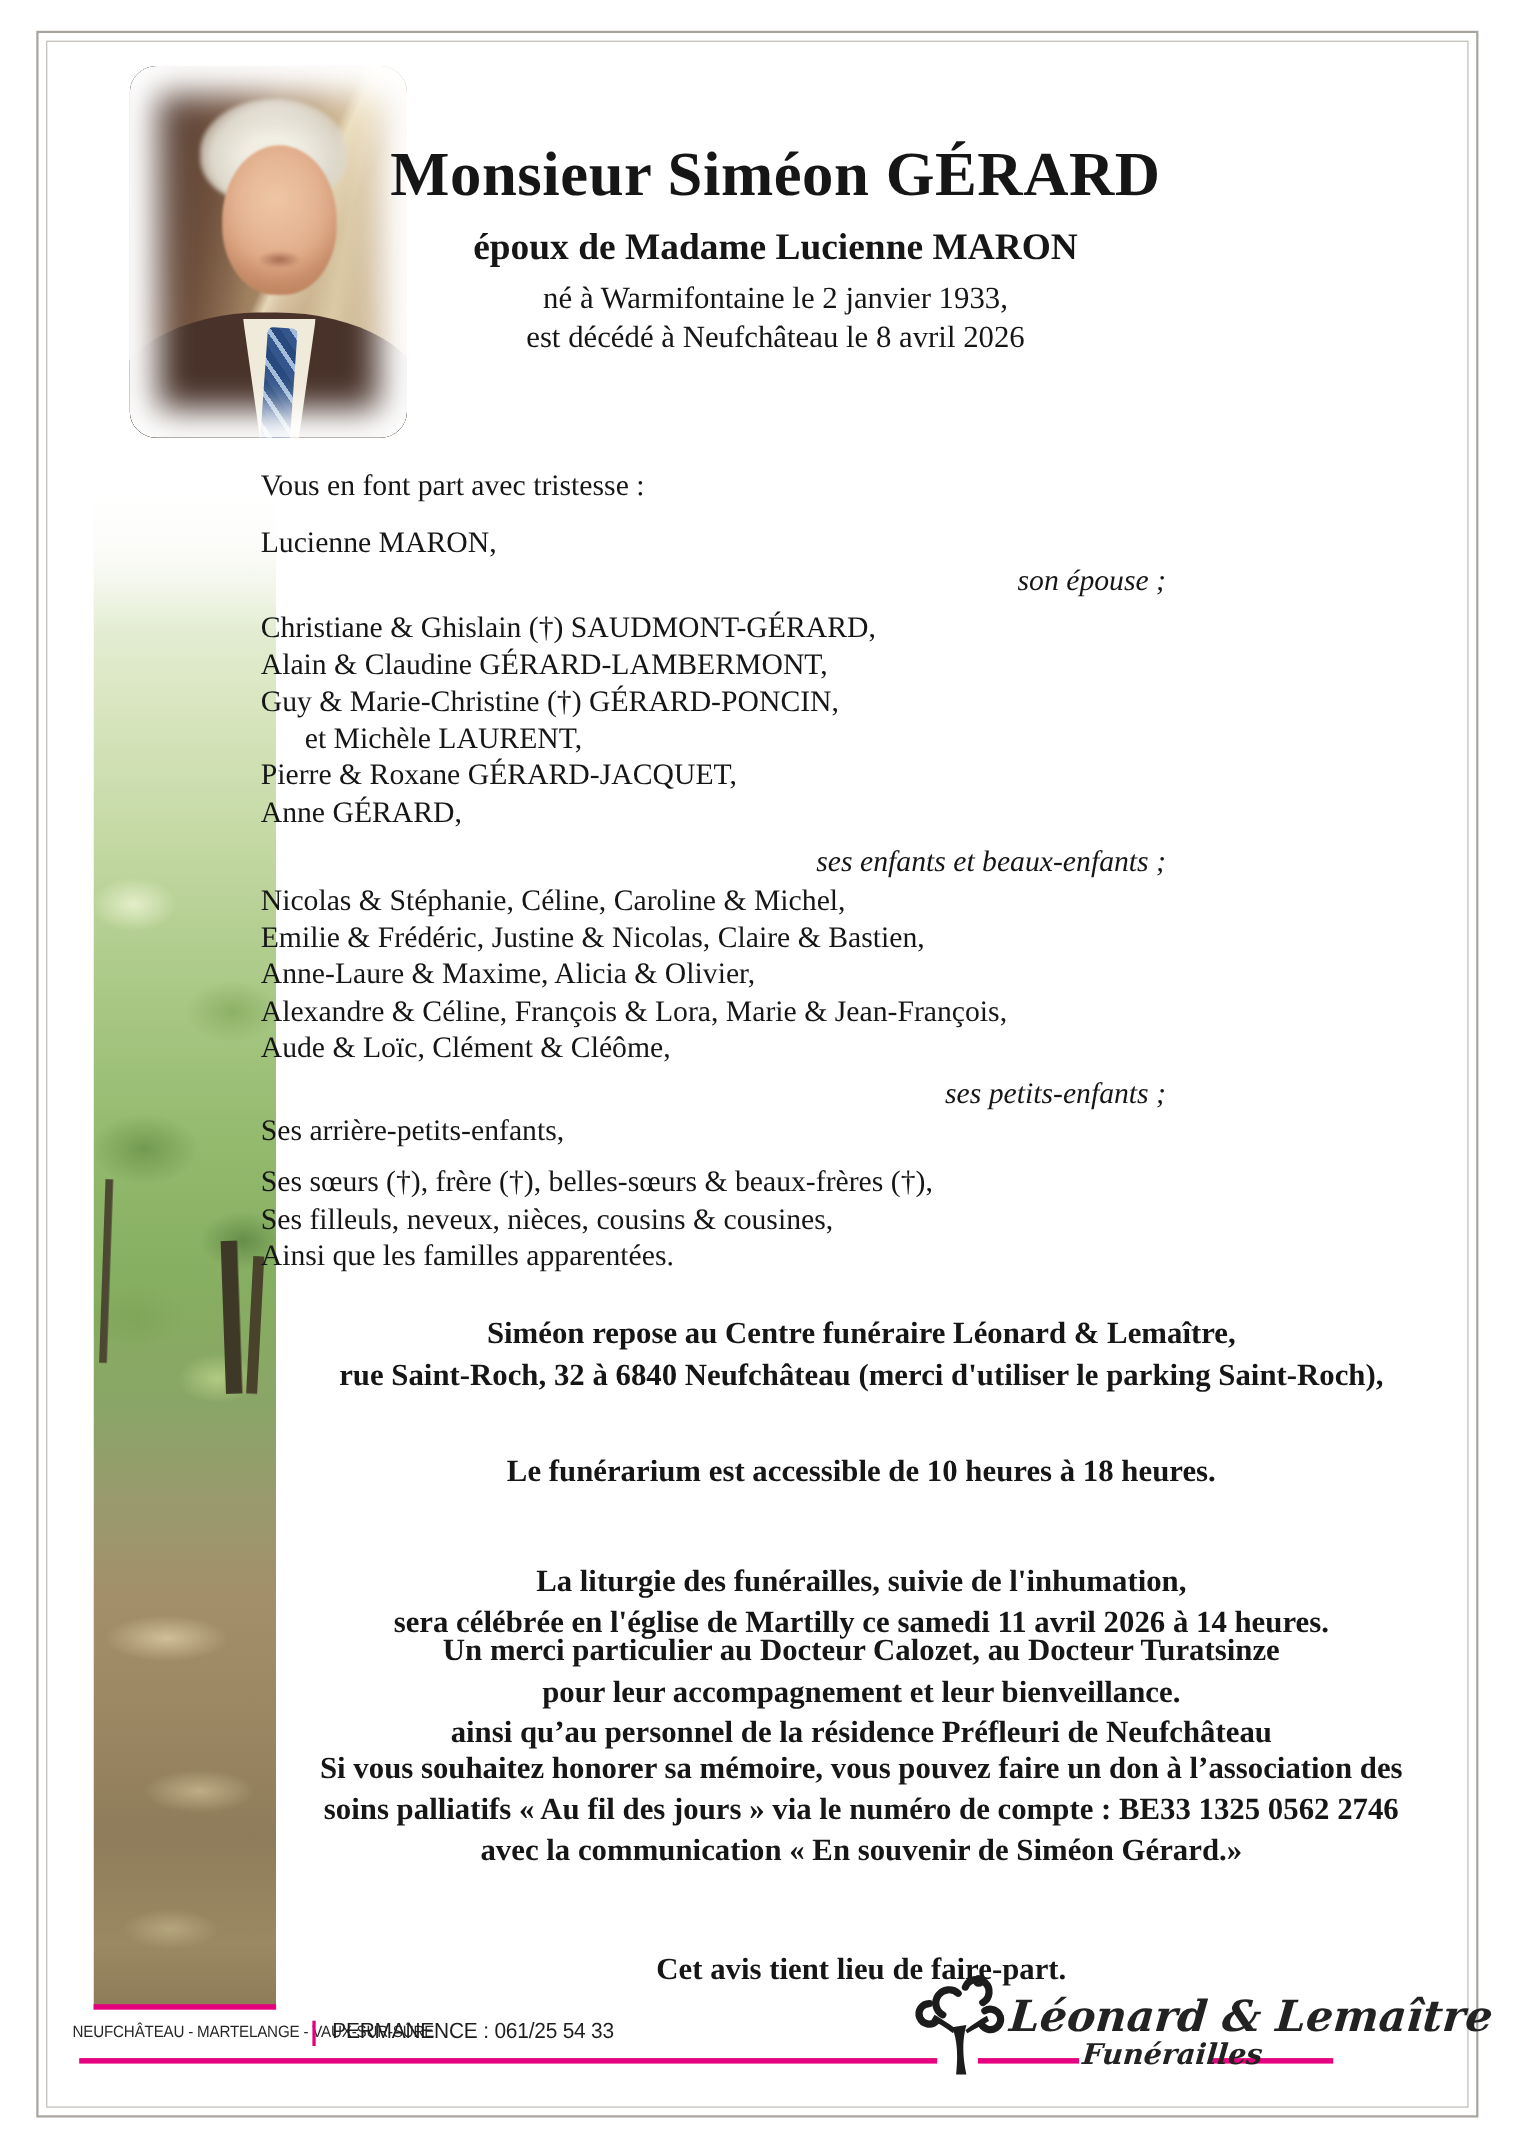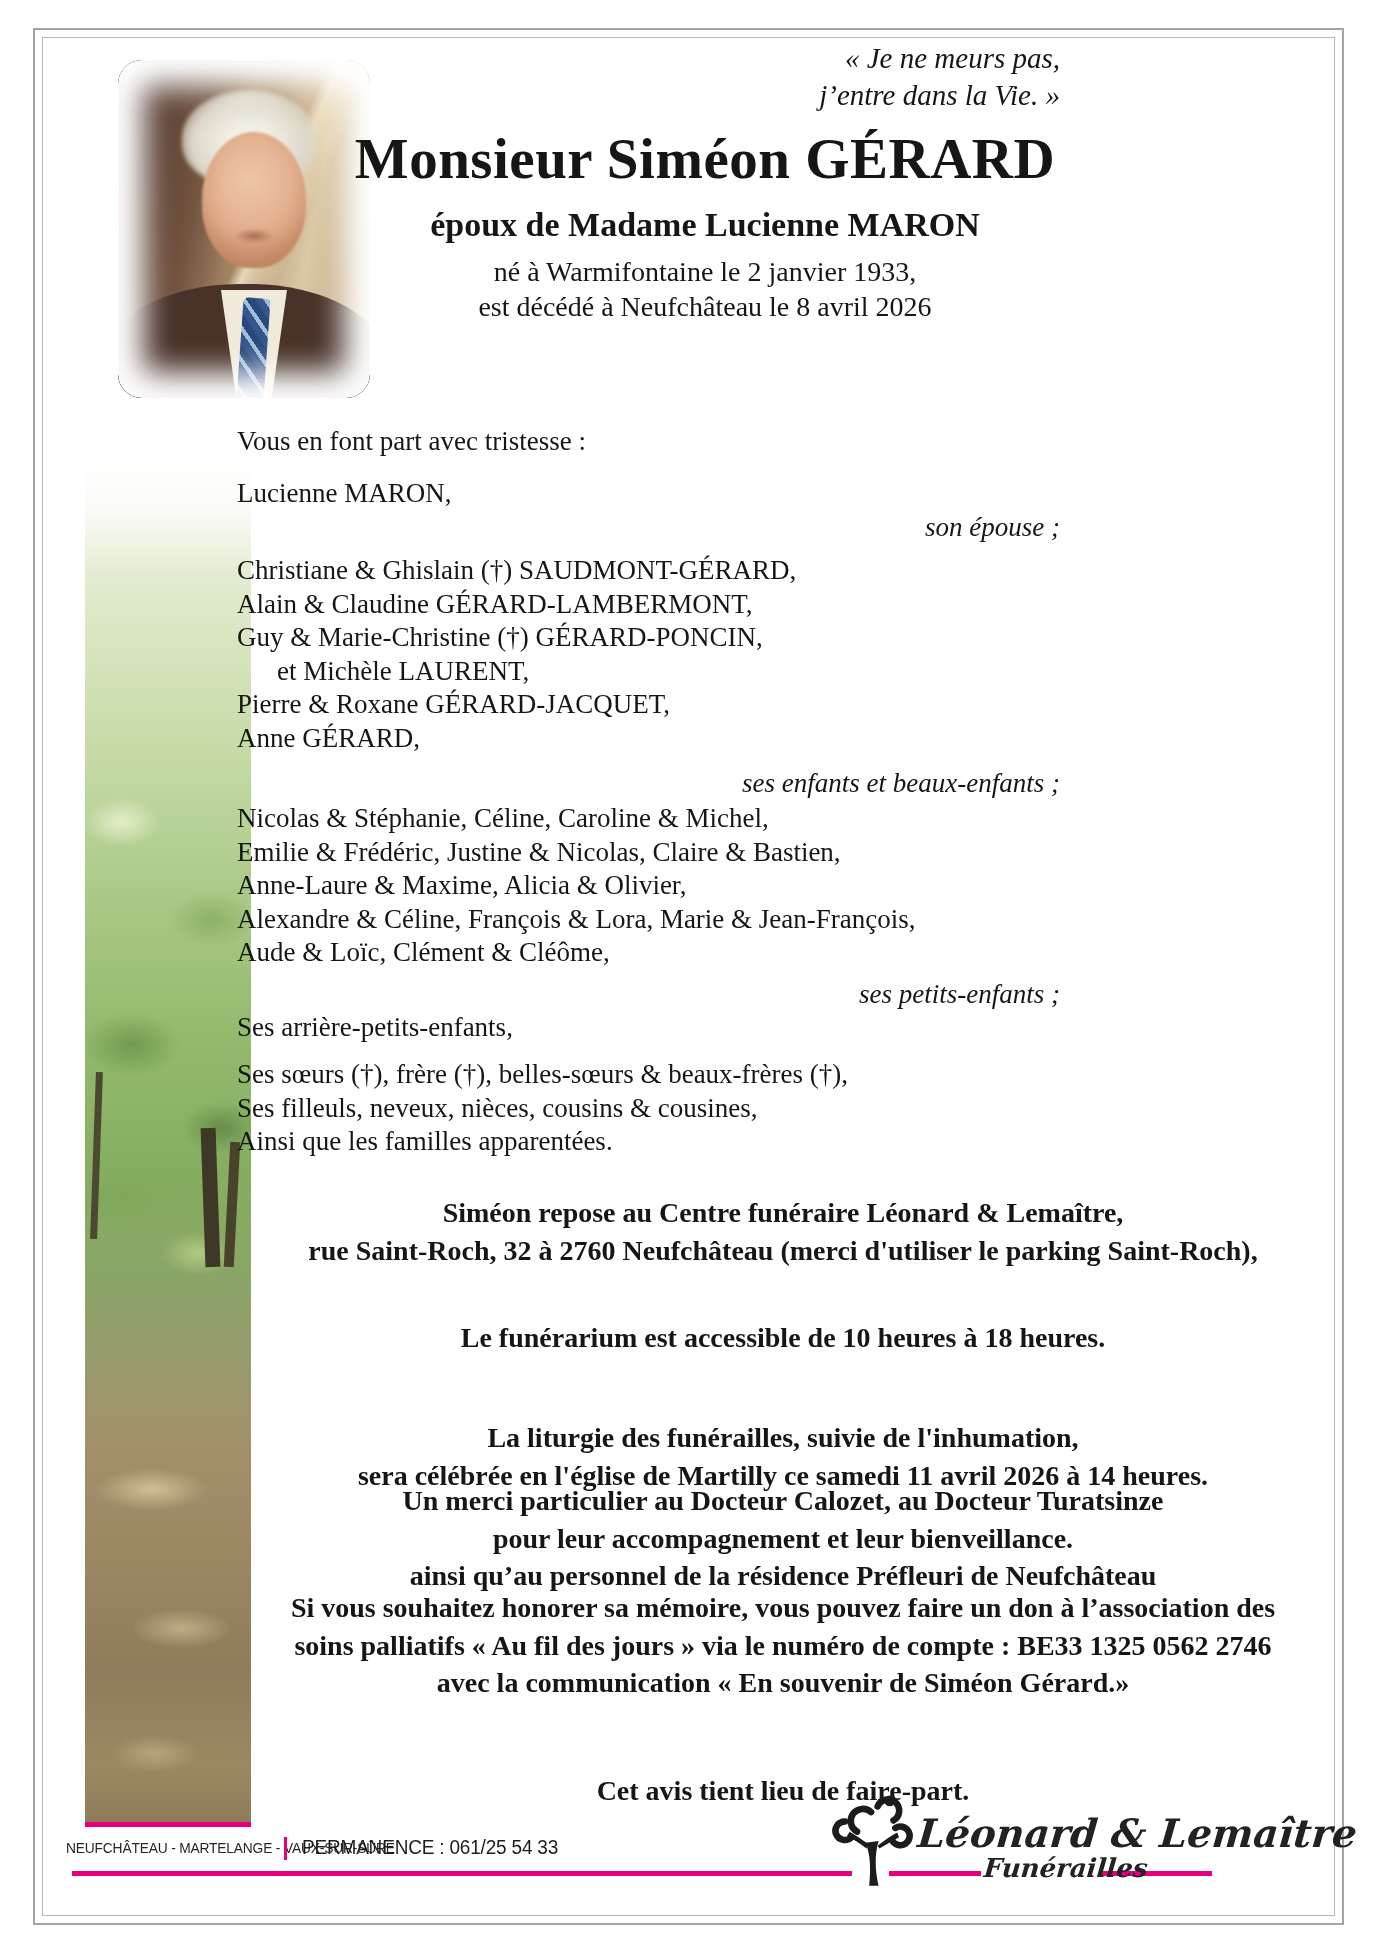--- a/index.html
+++ b/index.html
@@ -99,24 +99,20 @@
   <div class="abs forest">
     <div class="f-base"></div>
     <div class="f-blobs"></div>
     <div class="f-trunk1"></div>
     <div class="f-trunk2"></div>
     <div class="f-trunk3"></div>
     <div class="f-fade"></div>
   </div>
   <div class="abs f-underline pink"></div>
 
-  <div class="abs quote">
-    <div>« Je ne meurs pas,</div>
-    <div>j’entre dans la Vie. »</div>
-  </div>
 
   <div class="abs title">Monsieur Siméon GÉRARD</div>
   <div class="abs subtitle">époux de Madame Lucienne MARON</div>
   <div class="abs birthdeath">
     <div>né à Warmifontaine le 2 janvier 1933,</div>
     <div>est décédé à Neufchâteau le 8 avril 2026</div>
   </div>
 
   <div class="abs bodyline" style="top:426px;">Vous en font part avec tristesse :</div>
   <div class="abs bodyline" style="top:478px;">Lucienne MARON,</div>
@@ -144,21 +140,21 @@
   <div class="abs bodyline" style="top:1012px;">Ses arrière-petits-enfants,</div>
 
   <div class="abs list" style="top:1058px;">
     <div>Ses sœurs (†), frère (†), belles-sœurs &amp; beaux-frères (†),</div>
     <div>Ses filleuls, neveux, nièces, cousins &amp; cousines,</div>
     <div>Ainsi que les familles apparentées.</div>
   </div>
 
   <div class="abs notice" style="top:1194px;">
     <div>Siméon repose au Centre funéraire Léonard &amp; Lemaître,</div>
-    <div>rue Saint-Roch, 32 à 2760 Neufchâteau (merci d'utiliser le parking Saint-Roch),</div>
+    <div>rue Saint-Roch, 32 à 6840 Neufchâteau (merci d'utiliser le parking Saint-Roch),</div>
   </div>
   <div class="abs notice" style="top:1319px;">Le funérarium est accessible de 10 heures à 18 heures.</div>
   <div class="abs notice" style="top:1419px;">
     <div>La liturgie des funérailles, suivie de l'inhumation,</div>
     <div>sera célébrée en l'église de Martilly ce samedi 11 avril 2026 à 14 heures.</div>
   </div>
   <div class="abs notice" style="top:1464px;margin-top:18px;">
     <div>Un merci particulier au Docteur Calozet, au Docteur Turatsinze</div>
     <div>pour leur accompagnement et leur bienveillance.</div>
     <div>ainsi qu’au personnel de la résidence Préfleuri de Neufchâteau</div>

